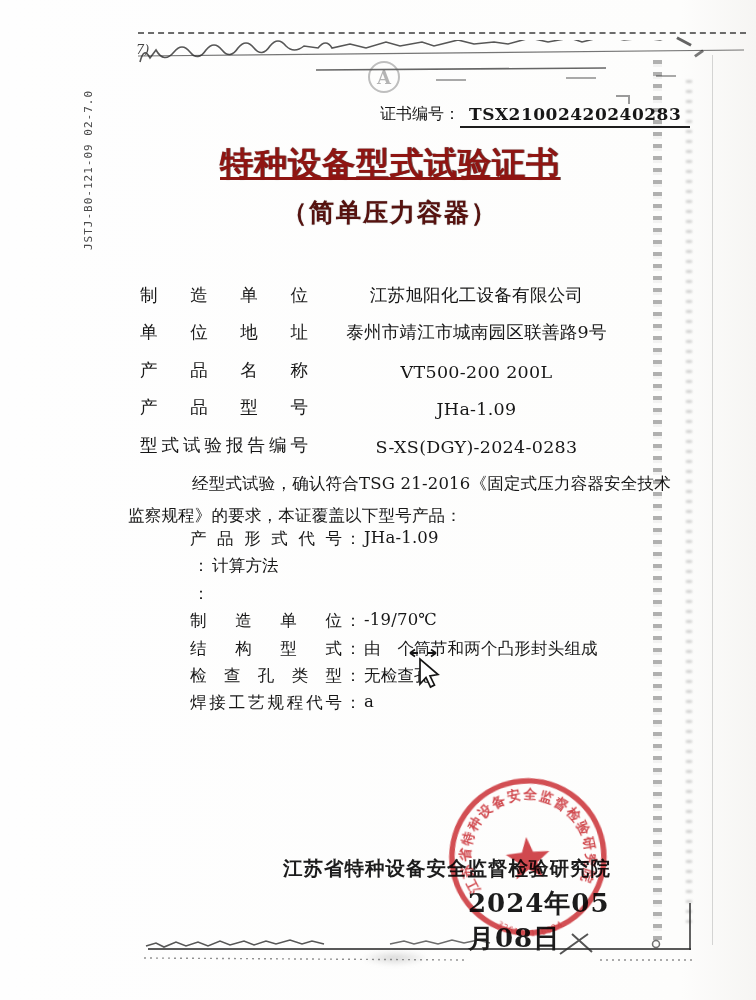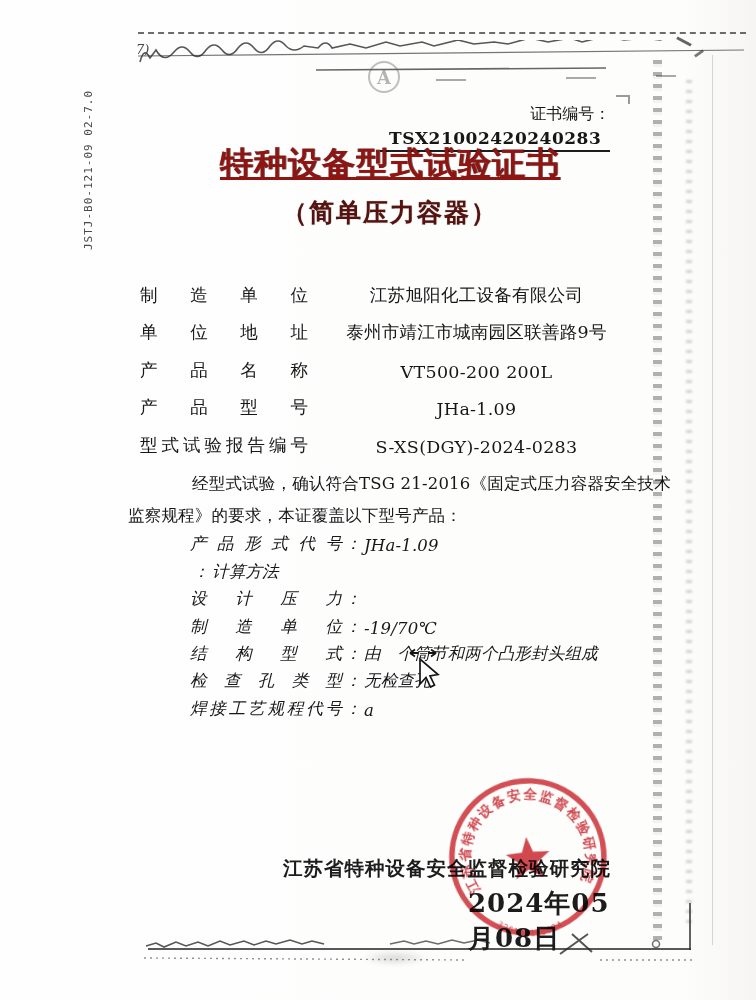--- a/index.html
+++ b/index.html
@@ -49,21 +49,21 @@
       transparent 3px 10px);
     filter:blur(.8px); }
   .ghost-edge { position:absolute; left:712px; top:55px; width:1px; height:890px;
     background:rgba(0,0,0,.15); }
   .bottom-smudge { position:absolute; left:360px; top:950px; width:70px; height:16px;
     background:radial-gradient(ellipse, rgba(120,120,120,.28), transparent 70%);
     filter:blur(2px); }
 
   
   .cert-no { position:absolute; left:380px; top:104px; font-size:16px;
-    display:flex; align-items:flex-end;flex-direction:column; }
+    display:flex; align-items:flex-end; }
   .cert-no .lbl { padding-bottom:3px; }
   .cert-no .val { display:inline-block; border-bottom:2px solid #1d1d1d;
     padding:0 9px 2px 9px; font-size:17px; letter-spacing:.5px; font-weight:bold; }
 
   .title { position:absolute; left:120px; top:142px; width:540px;
     text-align:center; font-size:33px; font-weight:bold; letter-spacing:1px;
     color:#8f1512; text-shadow:1px 0 0 rgba(45,2,2,.55), 0 0 1px rgba(30,0,0,.5);text-decoration:underline; }
   .subtitle { position:absolute; left:120px; top:196px; width:540px;
     text-align:center; font-size:25px; font-weight:bold; letter-spacing:2px;
     color:#56120f; text-shadow:0 0 1px rgba(20,0,0,.6); }
@@ -71,21 +71,21 @@
   .fields { position:absolute; left:140px; top:269px; width:505px; }
   .field-row { display:flex; height:37.6px; align-items:flex-end; font-size:17.5px; }
   .field-row .flabel { width:168px; text-align:justify; text-align-last:justify;
     font-weight:500; }
   .field-row .fvalue { flex:1; text-align:center; letter-spacing:.3px; }
 
   .statement { position:absolute; left:128px; top:468px; width:552px;
     font-size:16.5px; line-height:1.92; text-indent:64px; letter-spacing:.2px; }
 
   .specs { position:absolute; left:190px; top:528px; width:470px; }
-  .spec-row { display:flex; height:27.4px; align-items:flex-end; font-size:16.5px;font-style:italic; }
+  .spec-row { display:flex; height:27.4px; align-items:flex-start; font-size:16.5px; }
   .spec-row .slabel { width:152px; text-align:justify; text-align-last:justify; }
   .spec-row .scolon { width:22px; text-align:center; }
   .spec-row .svalue { flex:1; letter-spacing:.2px; }
 
   .cursor-wrap { position:absolute; left:407px; top:646px; }
 
   .issuer { position:absolute; left:283px; top:855px; width:340px;
     font-size:19.5px; font-weight:bold; letter-spacing:1px; color:#1c1c1c; }
   .issue-date { position:absolute; left:468px; top:886px; width:160px;
     font-size:26px; font-weight:bold; letter-spacing:1px; color:#1c1c1c; }
@@ -167,21 +167,20 @@
     <div class="spec-row">
       <span class="slabel">产品形式代号</span>
       <span class="scolon">：</span>
       <span class="svalue">JHa-1.09</span>
     </div>
     <div class="spec-row">
       <span class="scolon">：</span>
       <span class="svalue">计算方法</span>
     </div>
     <div class="spec-row">
-      <span class="slabel">设计压力</span>
       <span class="scolon">：</span>
     </div>
     <div class="spec-row">
       <span class="slabel">制造单位</span>
       <span class="scolon">：</span>
       <span class="svalue">-19/70℃</span>
     </div>
     <div class="spec-row">
       <span class="slabel">结构型式</span>
       <span class="scolon">：</span>

